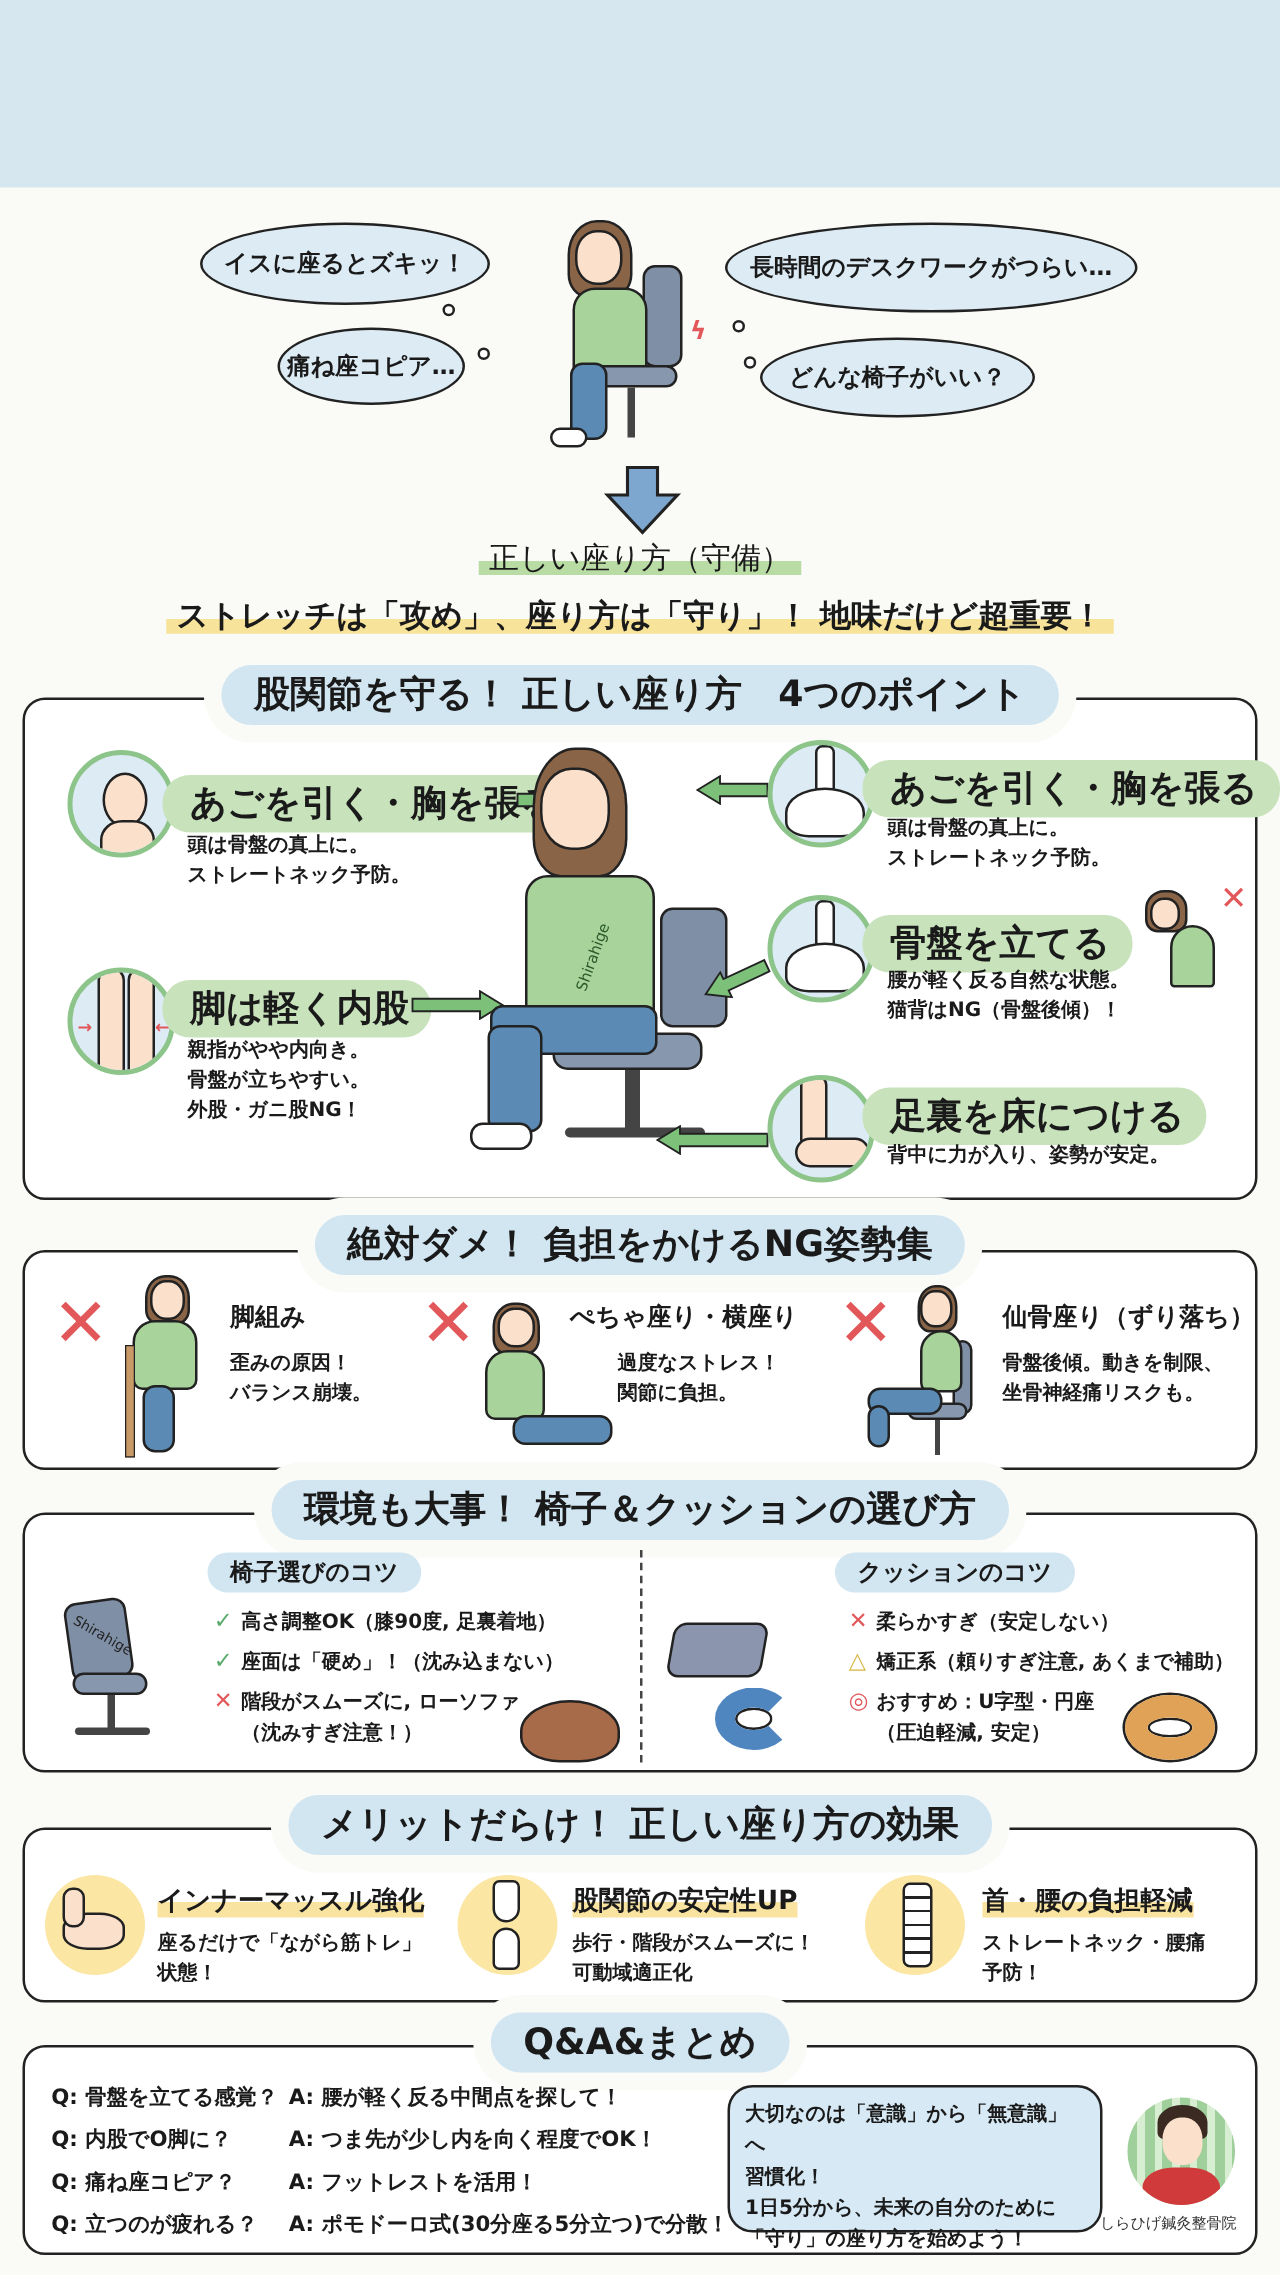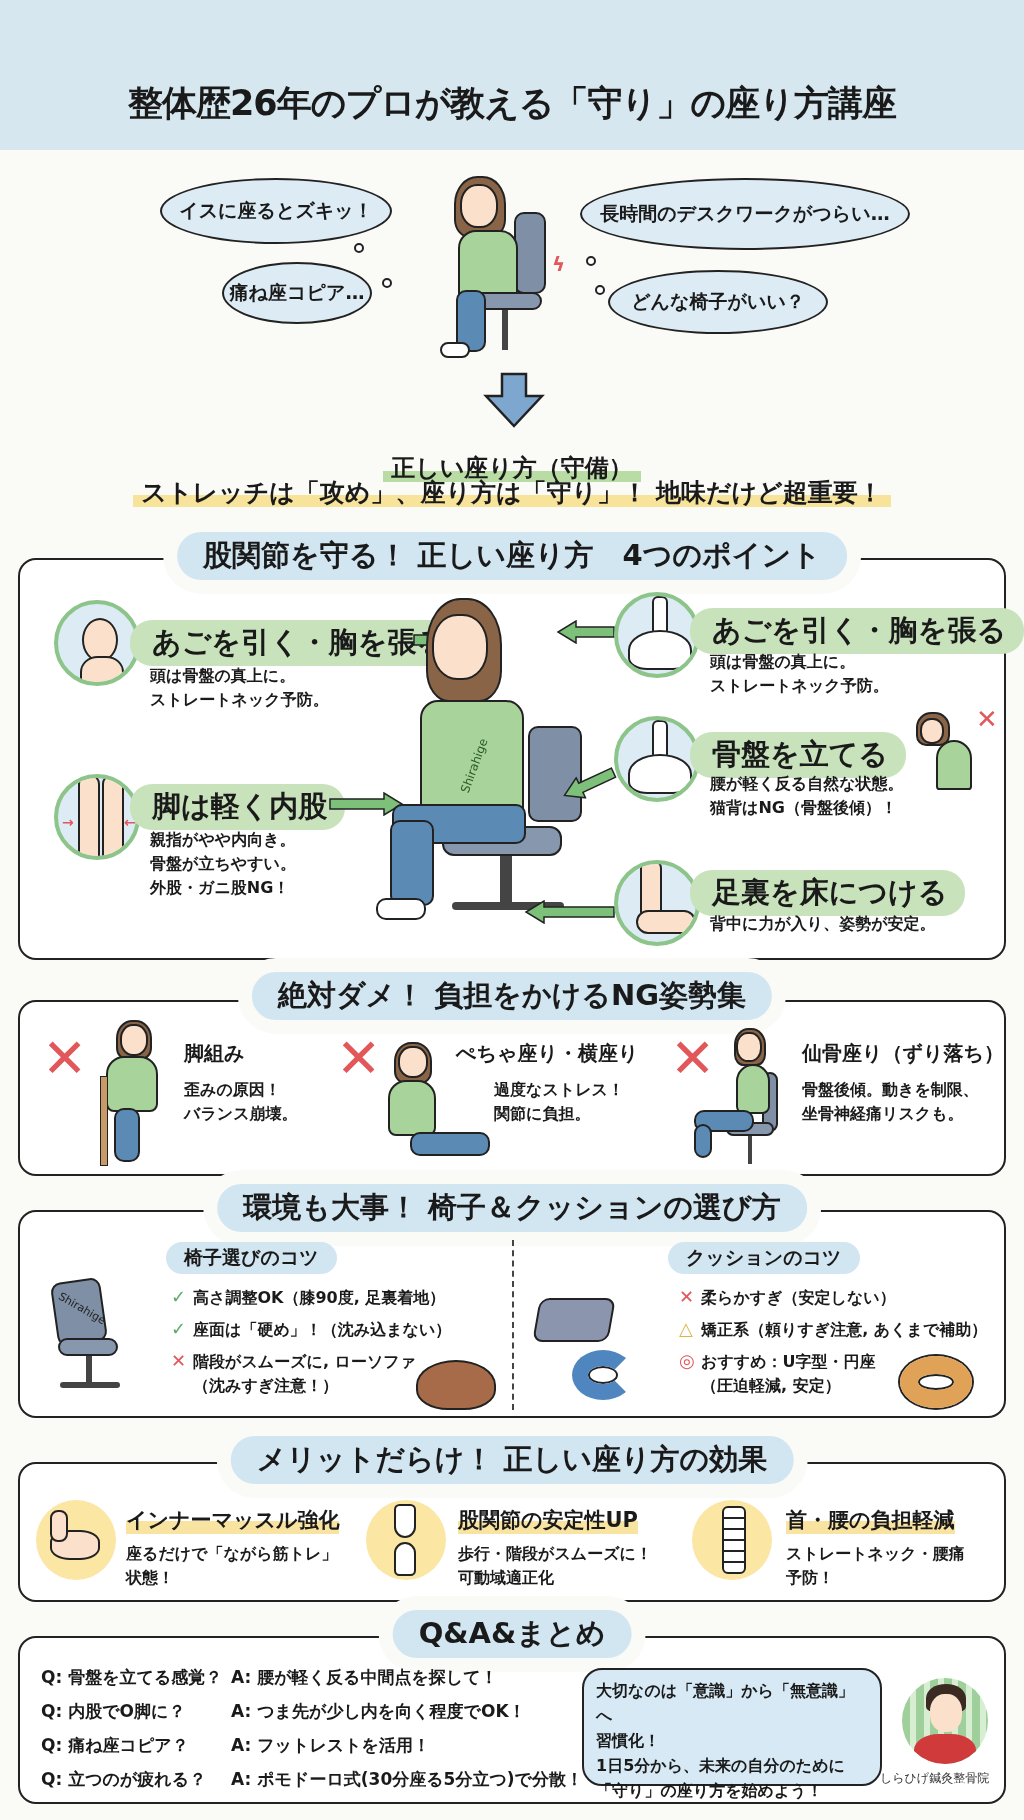--- a/index.html
+++ b/index.html
@@ -32,21 +32,21 @@
   .fig .hair { position: absolute; background: #8a6446; border: 2px solid #222; border-radius: 45% 45% 30% 30%; }
   .fig .face { position: absolute; background: #fbe0cc; border: 2px solid #222; border-radius: 45%; }
   .fig .shirt { position: absolute; background: #a8d39a; border: 2px solid #222; border-radius: 18px 18px 8px 8px; }
   .fig .pants { position: absolute; background: #5b8bb5; border: 2px solid #222; border-radius: 10px; }
   .fig .chair-back { position: absolute; background: #7f8fa6; border: 2px solid #222; border-radius: 10px; }
   .fig .chair-seat { position: absolute; background: #8797ad; border: 2px solid #222; border-radius: 12px; }
   .fig .pole { position: absolute; background: #444; }
   .fig .sock { position: absolute; background: #fff; border: 2px solid #222; border-radius: 10px; }
 
   .down-arrow { position: absolute; left: 482px; top: 372px; width: 64px; height: 56px; }
-  .sub-title { position: absolute; top: 452px; left: 0; width: 100%; text-align: center; font-size: 24px; font-weight: bold; }
+  .sub-title { position: absolute; top: 430px; left: 0; width: 100%; text-align: center; font-size: 24px; font-weight: normal; }
   .sub-title span { background: linear-gradient(transparent 60%, #b9dca4 60%); padding: 0 8px; }
   .sub-tag { position: absolute; top: 476px; left: 0; width: 100%; text-align: center; font-size: 25px; font-weight: bold; }
   .sub-tag span { background: linear-gradient(transparent 60%, #f8e39a 60%); padding: 0 8px; }
 
   
   .section {
     position: absolute; left: 18px; width: 988px;
     border: 2.5px solid #222; border-radius: 18px; background: #fff;
   }
   .sec-title {
@@ -95,21 +95,20 @@
     position: absolute; left: 902px; top: 1678px; width: 86px; height: 86px; border-radius: 50%;
     background: repeating-linear-gradient(90deg, #9fcf9a 0 8px, #d8eed2 8px 14px);
     overflow: hidden;
   }
   .credit { position: absolute; left: 880px; top: 1770px; font-size: 12px; color: #333; white-space: nowrap; }
 </style>
 </head>
 <body>
 
 <div class="header">
-  <div class="t2">整体歴26年のプロが教える「守り」の座り方講座</div>
 </div>
 
 <div class="bubble" style="left:160px;top:178px;width:232px;height:66px;">イスに座るとズキッ！</div>
 <div class="dot" style="left:354px;top:243px;"></div>
 <div class="bubble" style="left:580px;top:178px;width:330px;height:72px;">長時間のデスクワークがつらい…</div>
 <div class="dot" style="left:586px;top:256px;"></div>
 <div class="bubble" style="left:222px;top:262px;width:150px;height:62px;">痛ね座コピア…</div>
 <div class="dot" style="left:382px;top:278px;"></div>
 <div class="bubble" style="left:608px;top:270px;width:220px;height:64px;">どんな椅子がいい？</div>
 <div class="dot" style="left:595px;top:285px;"></div>

